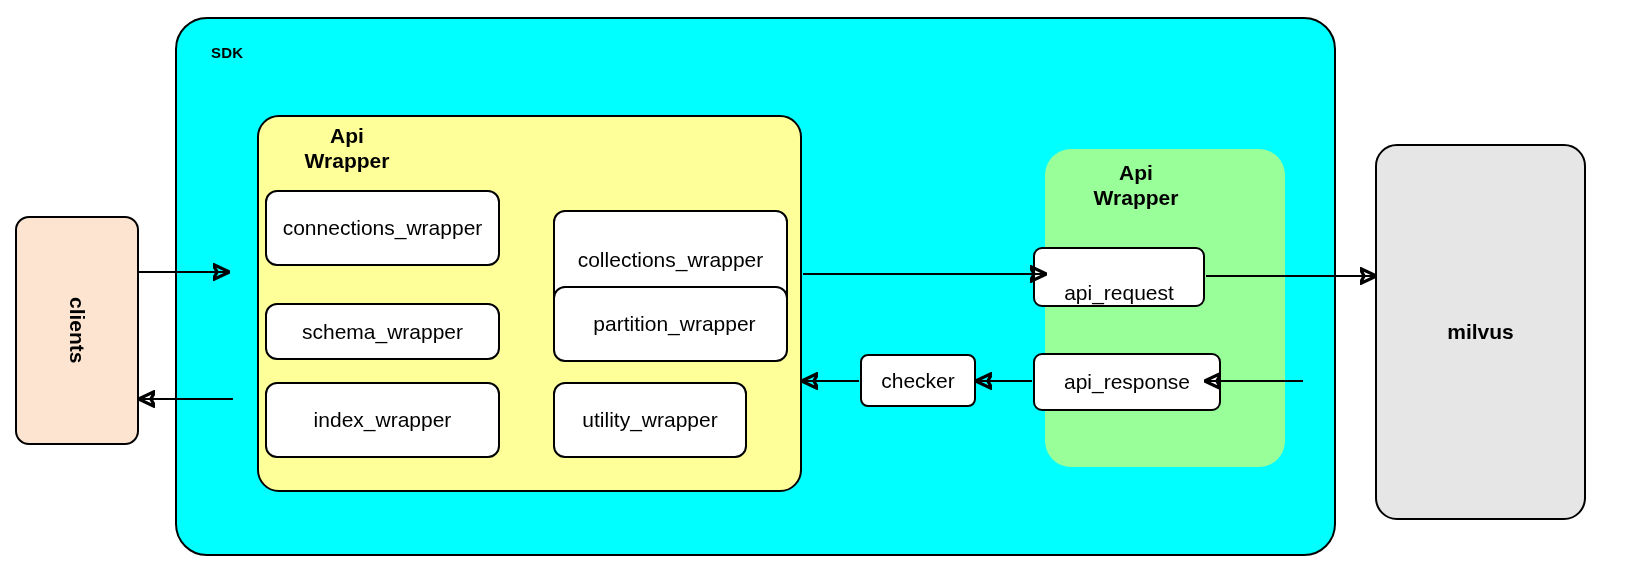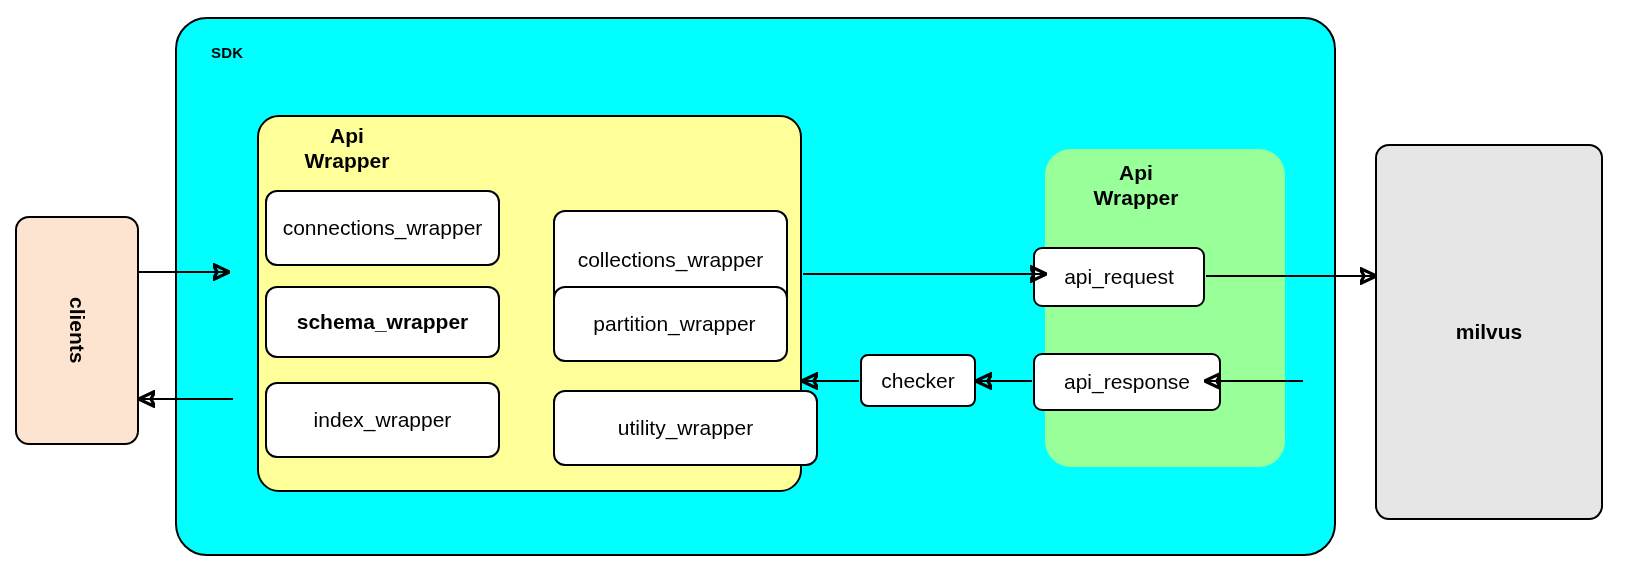--- a/index.html
+++ b/index.html
@@ -100,27 +100,27 @@
     background: #ffffff;
     border-radius: 12px;
     font-size: 21px;
     font-weight: normal;
   }
   .leaf.small-radius { border-radius: 9px; }
 
   
   #connections-wrapper { left: 265px; top: 190px; width: 235px; height: 76px; }
   #collections-wrapper { left: 553px; top: 190px; width: 235px; height: 100px; margin-top: 20px; }
-  #schema-wrapper      { left: 265px; top: 286px; width: 235px; height: 72px; font-weight: bold; }
+  #schema-wrapper      { left: 265px; top: 303px; width: 235px; height: 57px; }
   #partition-wrapper   { left: 553px; top: 286px; width: 235px; height: 76px; padding-left: 8px; }
   #index-wrapper       { left: 265px; top: 382px; width: 235px; height: 76px; justify-content: center; }
-  #utility-wrapper     { left: 553px; top: 390px; width: 265px; height: 76px; }
-
-  
-  #api-request  { left: 1033px; top: 247px; width: 172px; height: 60px; }
+  #utility-wrapper     { left: 553px; top: 382px; width: 194px; height: 76px; }
+
+  
+  #api-request  { left: 1033px; top: 247px; width: 172px; height: 60px; align-items: flex-end; }
   #api-response { left: 1033px; top: 353px; width: 188px; height: 58px; }
 
   
   #checker-box { left: 860px; top: 354px; width: 116px; height: 53px; border-radius: 8px; }
 
   
   #clients-box {
     left: 15px;
     top: 216px;
     width: 124px;
@@ -133,24 +133,24 @@
     font-weight: bold;
     writing-mode: vertical-rl;
     text-orientation: mixed;
     white-space: nowrap;
   }
 
   
   #milvus-box {
     left: 1375px;
     top: 144px;
-    width: 228px;
+    width: 211px;
     height: 376px;
     background: #e6e6e6;
-    border-radius: 14px;
+    border-radius: 22px;
     font-size: 21px;
     font-weight: bold;
   }
 
   
   #connectors {
     position: absolute;
     left: 0;
     top: 0;
     width: 1634px;

